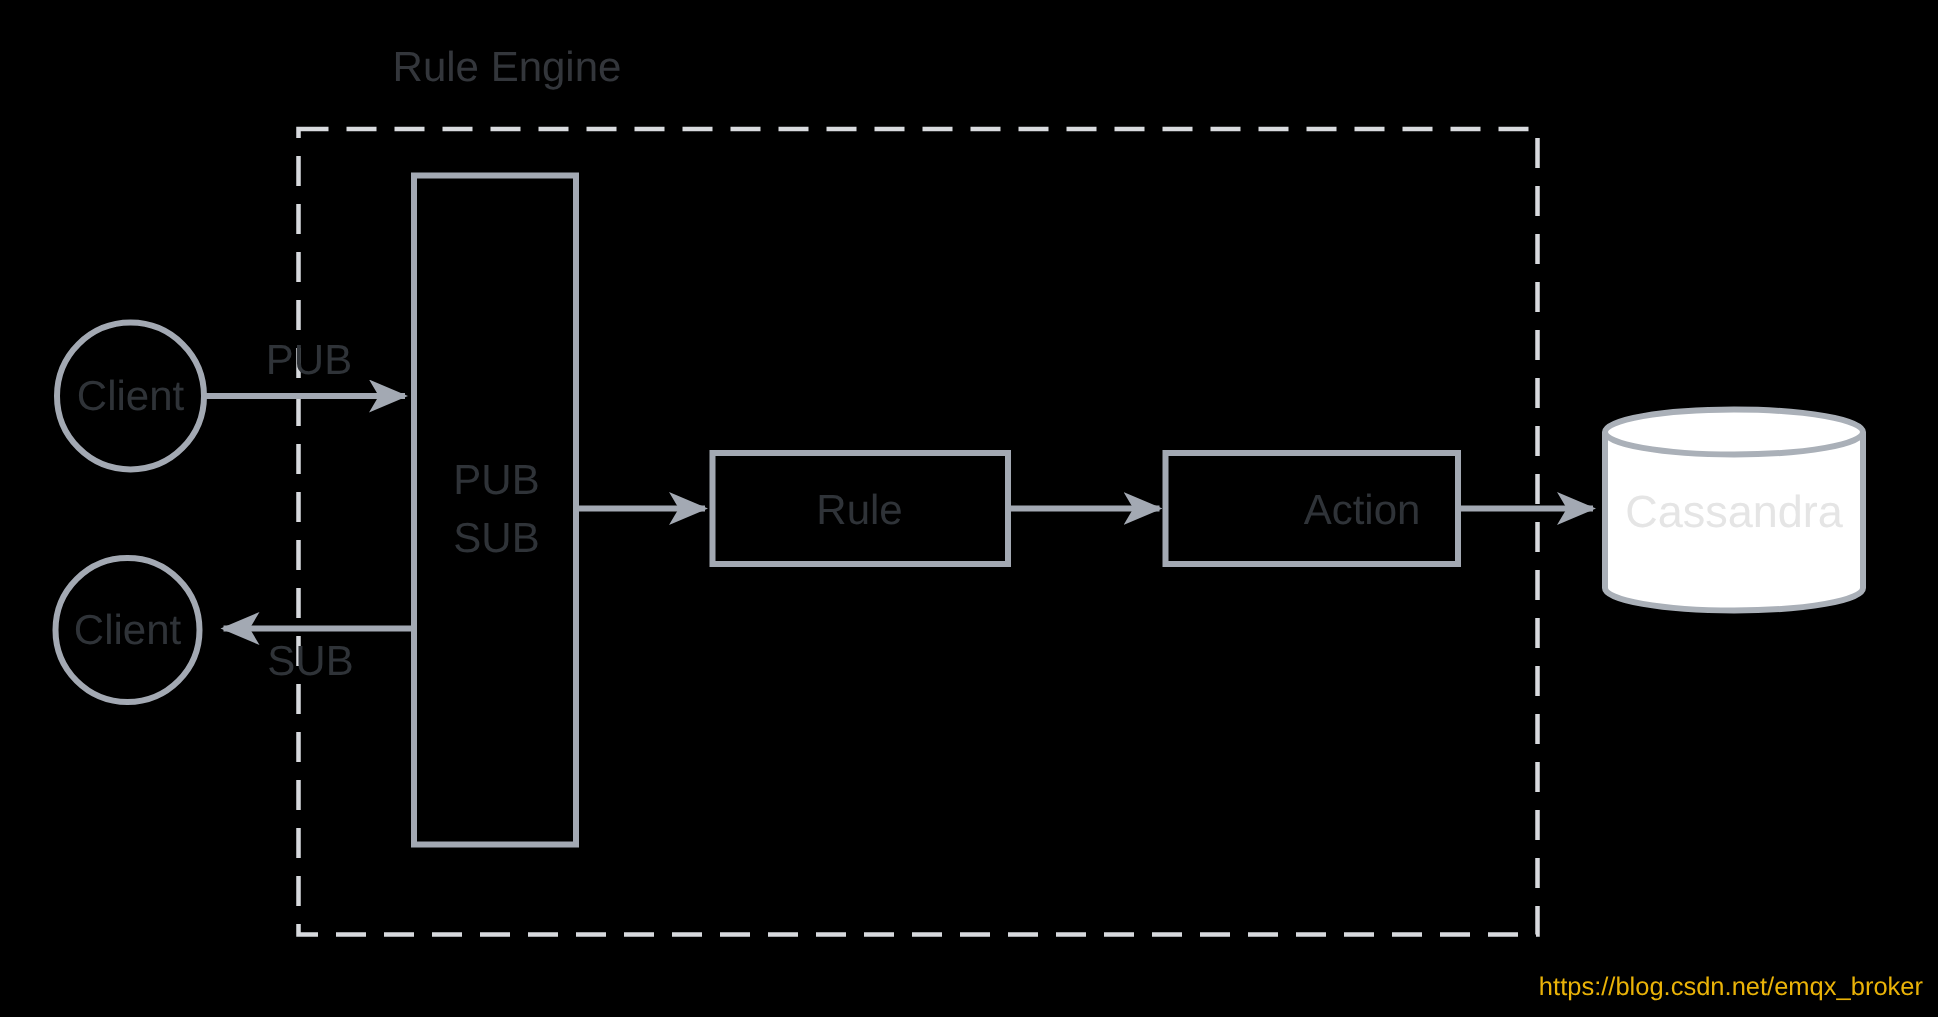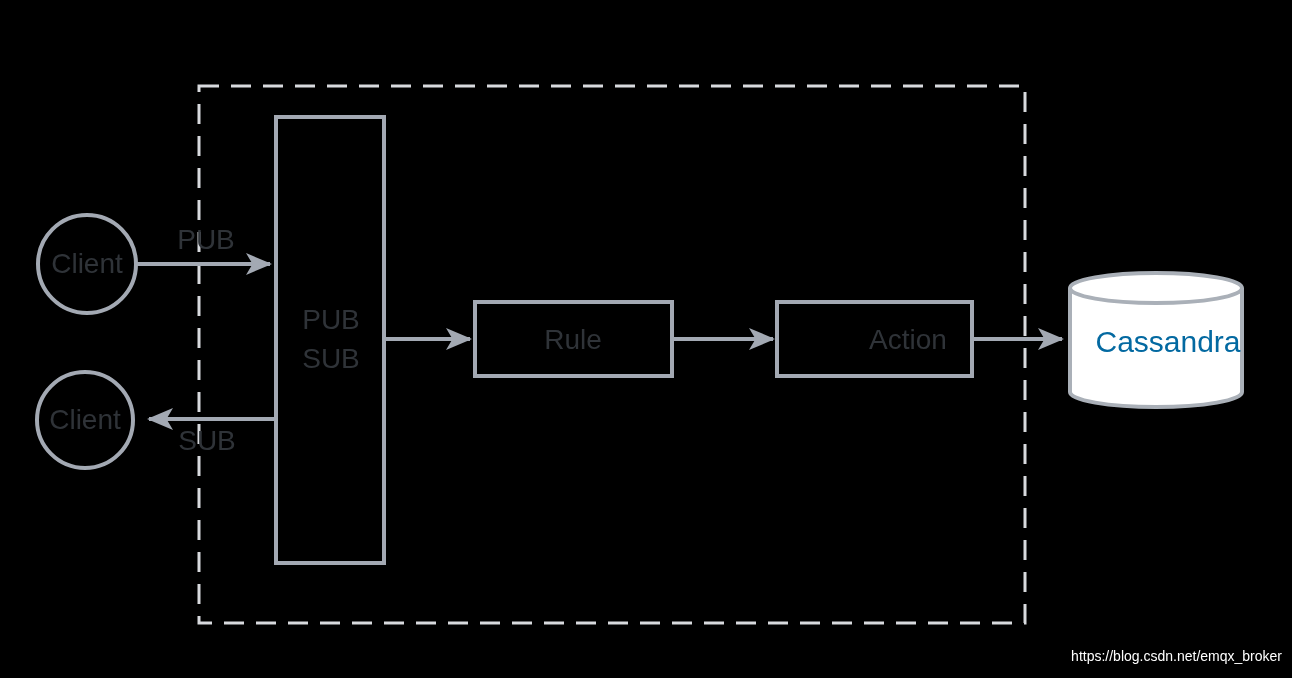--- a/index.html
+++ b/index.html
@@ -47,28 +47,28 @@
     color: #2f3338;
     white-space: nowrap;
     font-size: 28px;
     line-height: 1;
     text-align: center;
   }
   .lbl-title { font-size: 28px; color: #33363b; }
   .lbl-broker { line-height: 39px; }
   .lbl-broker span { display: block; }
   .lbl-boxtext { font-size: 28px; }
-  .lbl-db { font-size: 30px; color: #0369a1; margin-left: 12px; }
+  .lbl-db { font-size: 30px; color: #e5e5e5; }
   .lbl-watermark {
     position: absolute;
     right: 10px;
     top: 648px;
     transform: none;
-    font-size: 14px;
-    color: #ffffff;
+    font-size: 17px;
+    color: #eab308;
     white-space: nowrap;
   }
 </style>
 </head>
 <body>
 
 <div id="canvas">
 
   <svg id="diagram-svg" width="1292" height="678" viewBox="0 0 1292 678">
     <defs>
@@ -91,20 +91,21 @@
     <path d="M1070,288 L1070,392 A86,15 0 0 0 1242,392 L1242,288" class="cyl"></path>
     <ellipse cx="1156" cy="288" rx="86" ry="15" class="cyl"></ellipse>
 
     <line x1="137" y1="264" x2="270" y2="264" class="arrow-line" marker-end="url(#ah)"></line>
     <line x1="276" y1="419" x2="149" y2="419" class="arrow-line" marker-end="url(#ah)"></line>
     <line x1="385" y1="339" x2="470" y2="339" class="arrow-line" marker-end="url(#ah)"></line>
     <line x1="673" y1="339" x2="773" y2="339" class="arrow-line" marker-end="url(#ah)"></line>
     <line x1="973" y1="339" x2="1062" y2="339" class="arrow-line" marker-end="url(#ah)"></line>
   </svg>
 
+  <div class="lbl lbl-title" style="left:338px; top:45px;">Rule Engine</div>
 
   <div class="lbl" style="left:87px; top:264px;">Client</div>
 
   <div class="lbl" style="left:85px; top:420px;">Client</div>
 
   <div class="lbl" style="left:206px; top:240px;">PUB</div>
 
   <div class="lbl" style="left:207px; top:441px;">SUB</div>
 
   <div class="lbl lbl-broker" style="left:331px; top:339px;">

